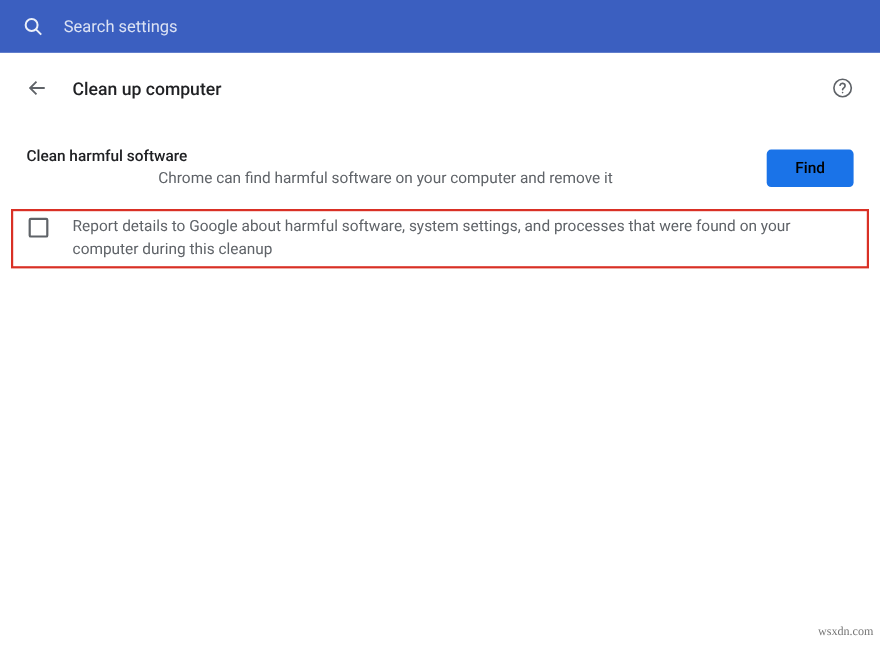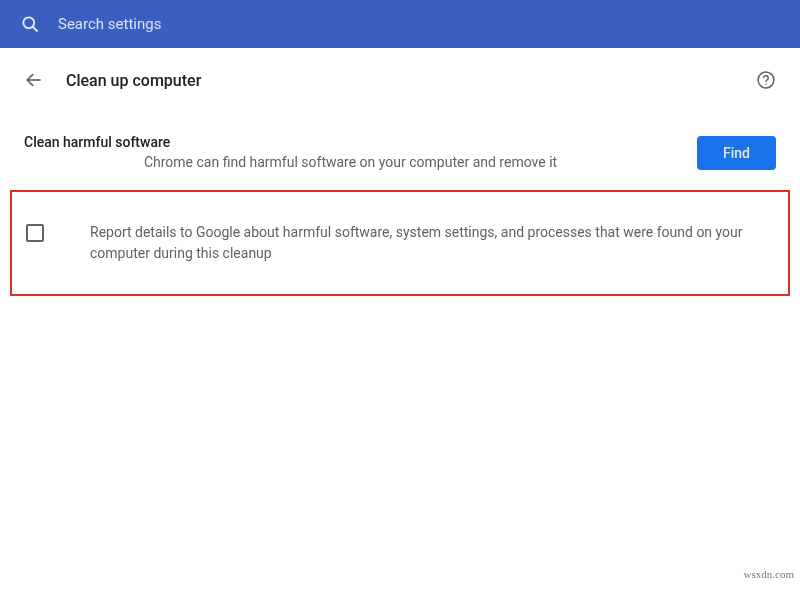--- a/index.html
+++ b/index.html
@@ -83,38 +83,37 @@
       font-weight: 500;
       margin-bottom: 4px;
     }
     .section-desc {
       font-size: 14px;
       color: #5f6368;
       text-align: center;
     }
     .find-button {
       background: #1a73e8;
-      color: #e5e5e5;
+      color: #000000;
       border: none;
       border-radius: 4px;
       padding: 9px 26px;
       font-size: 14px;
       font-weight: 500;
       cursor: pointer;
       margin-left: 20px;
       margin-top: 2px;
     }
     .highlight-box {
       border: 2px solid #d93025;
-      padding: 30px 14px;
+      padding: 4px 14px;
       display: flex;
       align-items: flex-start;
       margin-left: -14px;
       margin-right: -14px;
-      gap: 24px;
     }
     .checkbox {
       width: 18px;
       height: 18px;
       border: 2px solid #5f6368;
       border-radius: 2px;
       flex-shrink: 0;
       margin-top: 2px;
       cursor: pointer;
       background: #fff;

